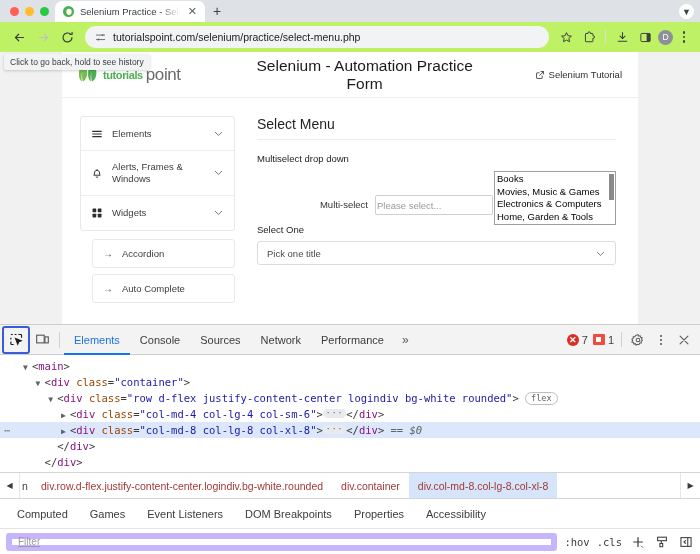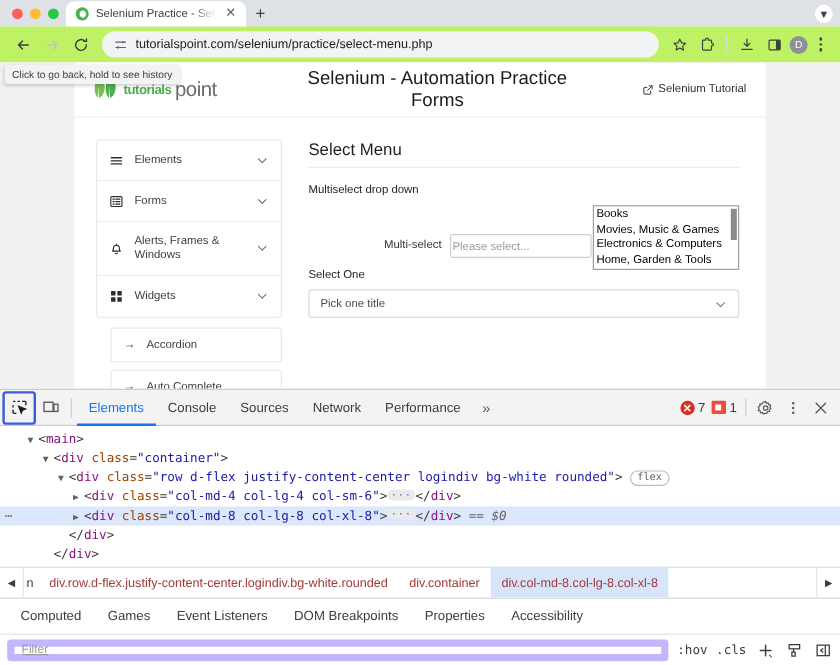--- a/index.html
+++ b/index.html
@@ -452,21 +452,21 @@
         <div class="logo">
           <span class="leaf">
             <svg viewBox="0 0 24 21">
               <path d="M3.5 1.5c4.6 0 6.6 2.8 6.6 7.1 0 4.6-2.4 9-5 9.6-.7-3.3-1.2-7.4-.4-11 -1.1 3.1-1.1 7.4-.7 10.9C1.7 16.7.4 12.4 1 8.1 1.3 4.6 1.6 1.5 3.5 1.5z" fill="#78bc52"></path>
               <path d="M13.6 1.5c4.6 0 6.6 2.8 6.6 7.1 0 4.6-2.4 9-5 9.6-.7-3.3-1.2-7.4-.4-11 -1.1 3.1-1.1 7.4-.7 10.9 -2.3-1.4-3.6-5.7-3-10C11.4 4.6 11.7 1.5 13.6 1.5z" fill="#4caf50"></path>
             </svg>
           </span>
           <span class="lg-bold">tutorials</span>
           <span class="lg-thin">point</span>
         </div>
-        <div class="pagetitle">Selenium - Automation Practice Forms</div>
+        <div class="pagetitle">Selenium - Automation Practice Form</div>
         <div class="tutlink">
           <span>
             <svg viewBox="0 0 16 16" fill="none" stroke="#2f2f2f" stroke-width="1.3" stroke-linecap="round" stroke-linejoin="round">
                 <path d="M9.5 2.5H13.5V6.5"></path>
                 <path d="M13.5 2.5L7.5 8.5"></path>
                 <path d="M11.5 9.5v3.2a.8.8 0 0 1-.8.8H3.3a.8.8 0 0 1-.8-.8V5.3a.8.8 0 0 1 .8-.8h3.2"></path>
               </svg>
           </span>
           <span>Selenium Tutorial</span>
         </div>
@@ -484,34 +484,20 @@
                   </svg>
               </span>
               <span class="lbl">Elements</span>
               <span class="chev">
                 <svg viewBox="0 0 14 14" fill="none" stroke="currentColor" stroke-width="1.2" stroke-linecap="round" stroke-linejoin="round">
                     <path d="M3 5.5L7 9.5l4-4"></path>
                   </svg>
               </span>
             </div>
 
-            <div class="side-item">
-              <span class="ico">
-                <svg viewBox="0 0 14 14" fill="none" stroke="currentColor" stroke-width="1.1">
-                    <rect x="1.6" y="2.2" width="10.8" height="9.6" rx="1"></rect>
-                    <path d="M3.6 4.6h1.3M3.6 7h1.3M3.6 9.4h1.3M6.4 4.6h4M6.4 7h4M6.4 9.4h4" stroke-linecap="round"></path>
-                  </svg>
-              </span>
-              <span class="lbl">Forms</span>
-              <span class="chev">
-                <svg viewBox="0 0 14 14" fill="none" stroke="currentColor" stroke-width="1.2" stroke-linecap="round" stroke-linejoin="round">
-                    <path d="M3 5.5L7 9.5l4-4"></path>
-                  </svg>
-              </span>
-            </div>
 
             <div class="side-item">
               <span class="ico">
                 <svg viewBox="0 0 14 14" fill="none" stroke="currentColor" stroke-width="1.1" stroke-linejoin="round">
                     <path d="M3.2 9.6c.7-.7.9-1.4.9-2.6 0-1.8 1-3.1 2.9-3.1s2.9 1.3 2.9 3.1c0 1.2.2 1.9.9 2.6z"></path>
                     <path d="M6 11.2a1 1 0 0 0 2 0"></path>
                     <path d="M7 3.9V2.6"></path>
                   </svg>
               </span>
               <span class="lbl">Alerts, Frames &amp; Windows</span>

